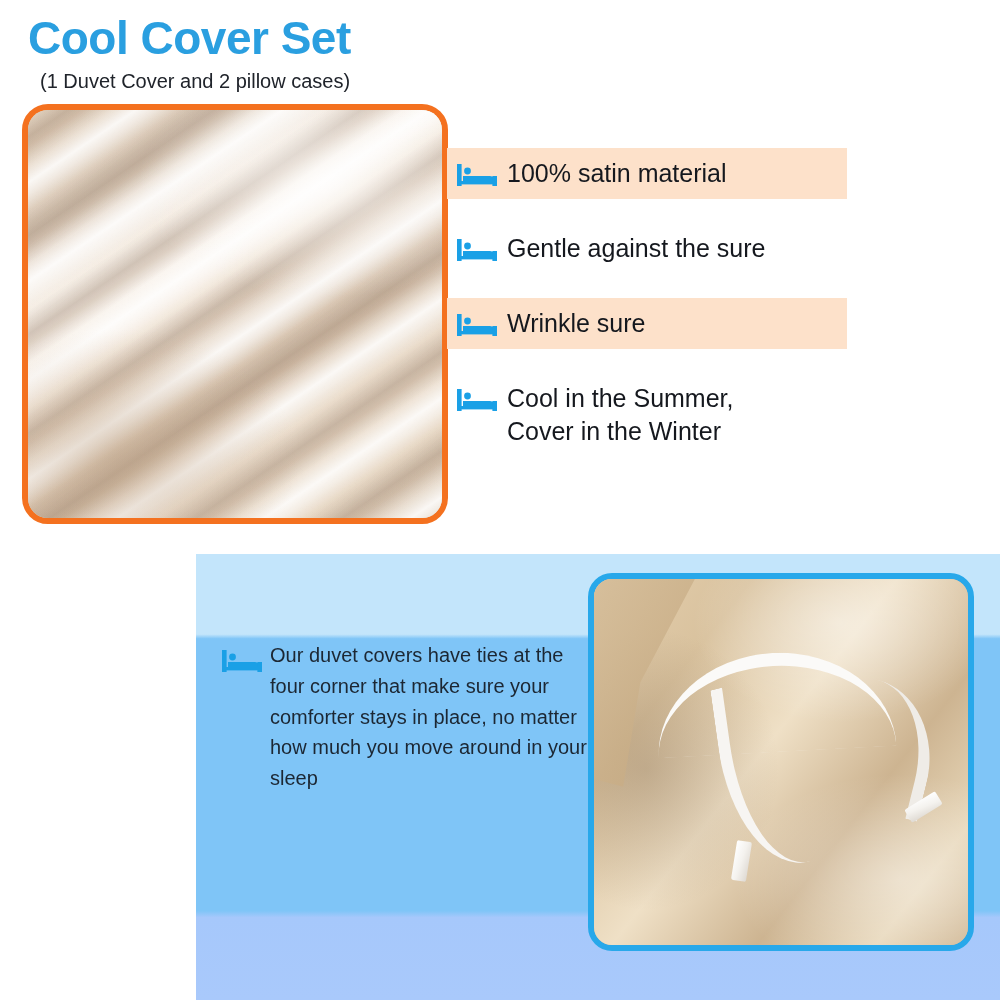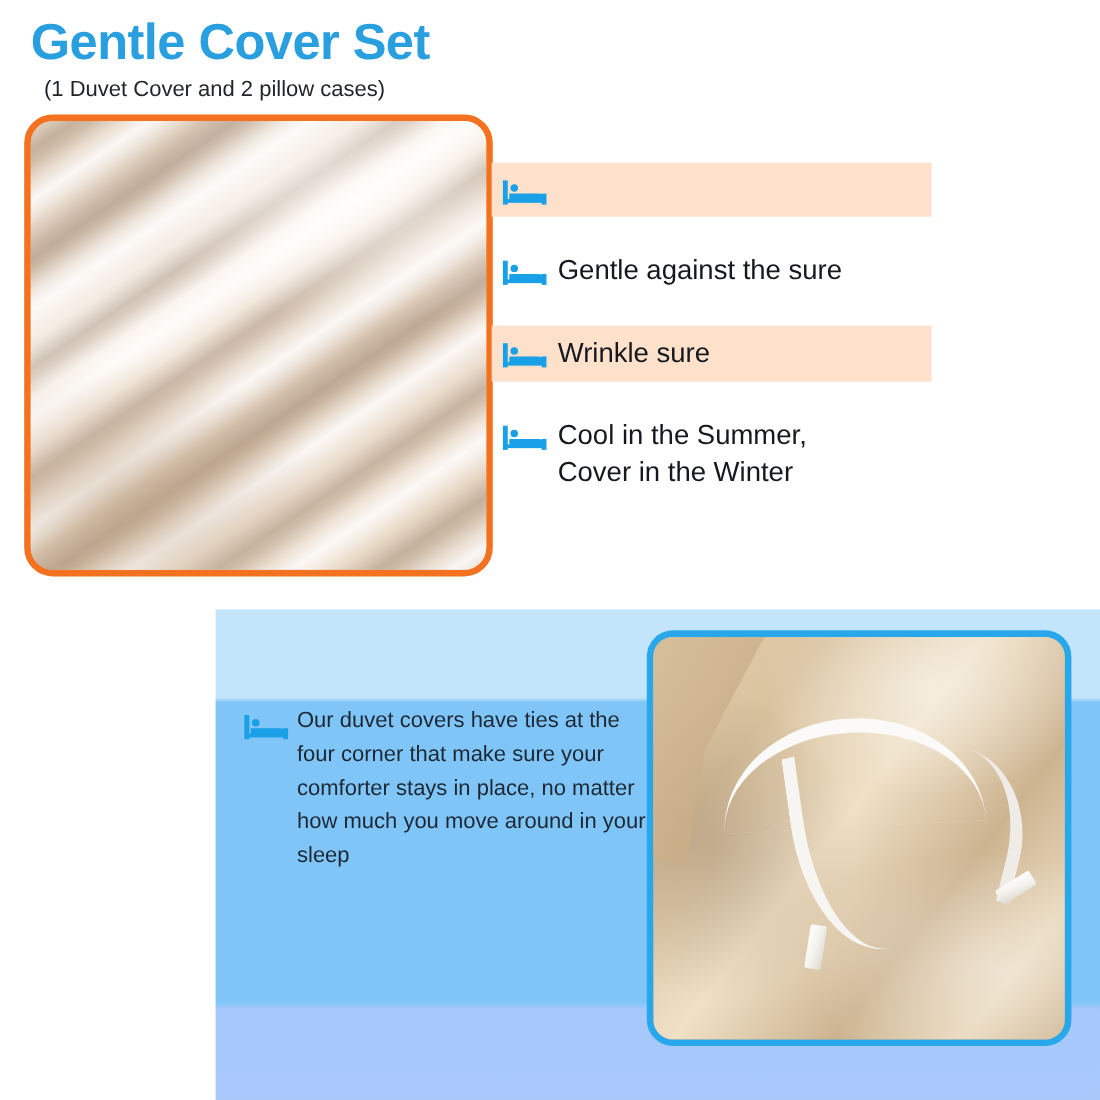--- a/index.html
+++ b/index.html
@@ -227,38 +227,39 @@
     width: 15px; height: 36px;
     transform: rotate(58deg);
     border-radius: 2px;
   }
 </style>
 </head>
 <body>
 
 <div id="page">
 
-  <div class="title">Gentle Cover Set</div>
+  <div class="title">Cool Cover Set</div>
   <div class="subtitle">(1 Duvet Cover and 2 pillow cases)</div>
 
   <div class="fabric-frame">
     <div class="fabric-photo"></div>
     <div class="fabric-sheen"></div>
   </div>
 
   <div class="features">
 
     <div class="feature-row band">
       <svg class="bed-icon" viewBox="0 0 40 26">
         <rect x="0" y="2" width="4.6" height="22" fill="#1aa0e6"></rect>
         <circle cx="10.5" cy="9" r="3.4" fill="#1aa0e6"></circle>
         <path d="M6 14 h27 a5.5 5.5 0 0 1 5.5 5.5 V20 H6 Z" fill="#1aa0e6"></path>
         <rect x="35.4" y="14" width="4.6" height="10" fill="#1aa0e6"></rect>
         <rect x="4" y="19" width="34" height="3.4" fill="#1aa0e6"></rect>
       </svg>
+      <div class="feature-text">100% satin material</div>
     </div>
 
     <div class="feature-row">
       <svg class="bed-icon" viewBox="0 0 40 26">
         <rect x="0" y="2" width="4.6" height="22" fill="#1aa0e6"></rect>
         <circle cx="10.5" cy="9" r="3.4" fill="#1aa0e6"></circle>
         <path d="M6 14 h27 a5.5 5.5 0 0 1 5.5 5.5 V20 H6 Z" fill="#1aa0e6"></path>
         <rect x="35.4" y="14" width="4.6" height="10" fill="#1aa0e6"></rect>
         <rect x="4" y="19" width="34" height="3.4" fill="#1aa0e6"></rect>
       </svg>

